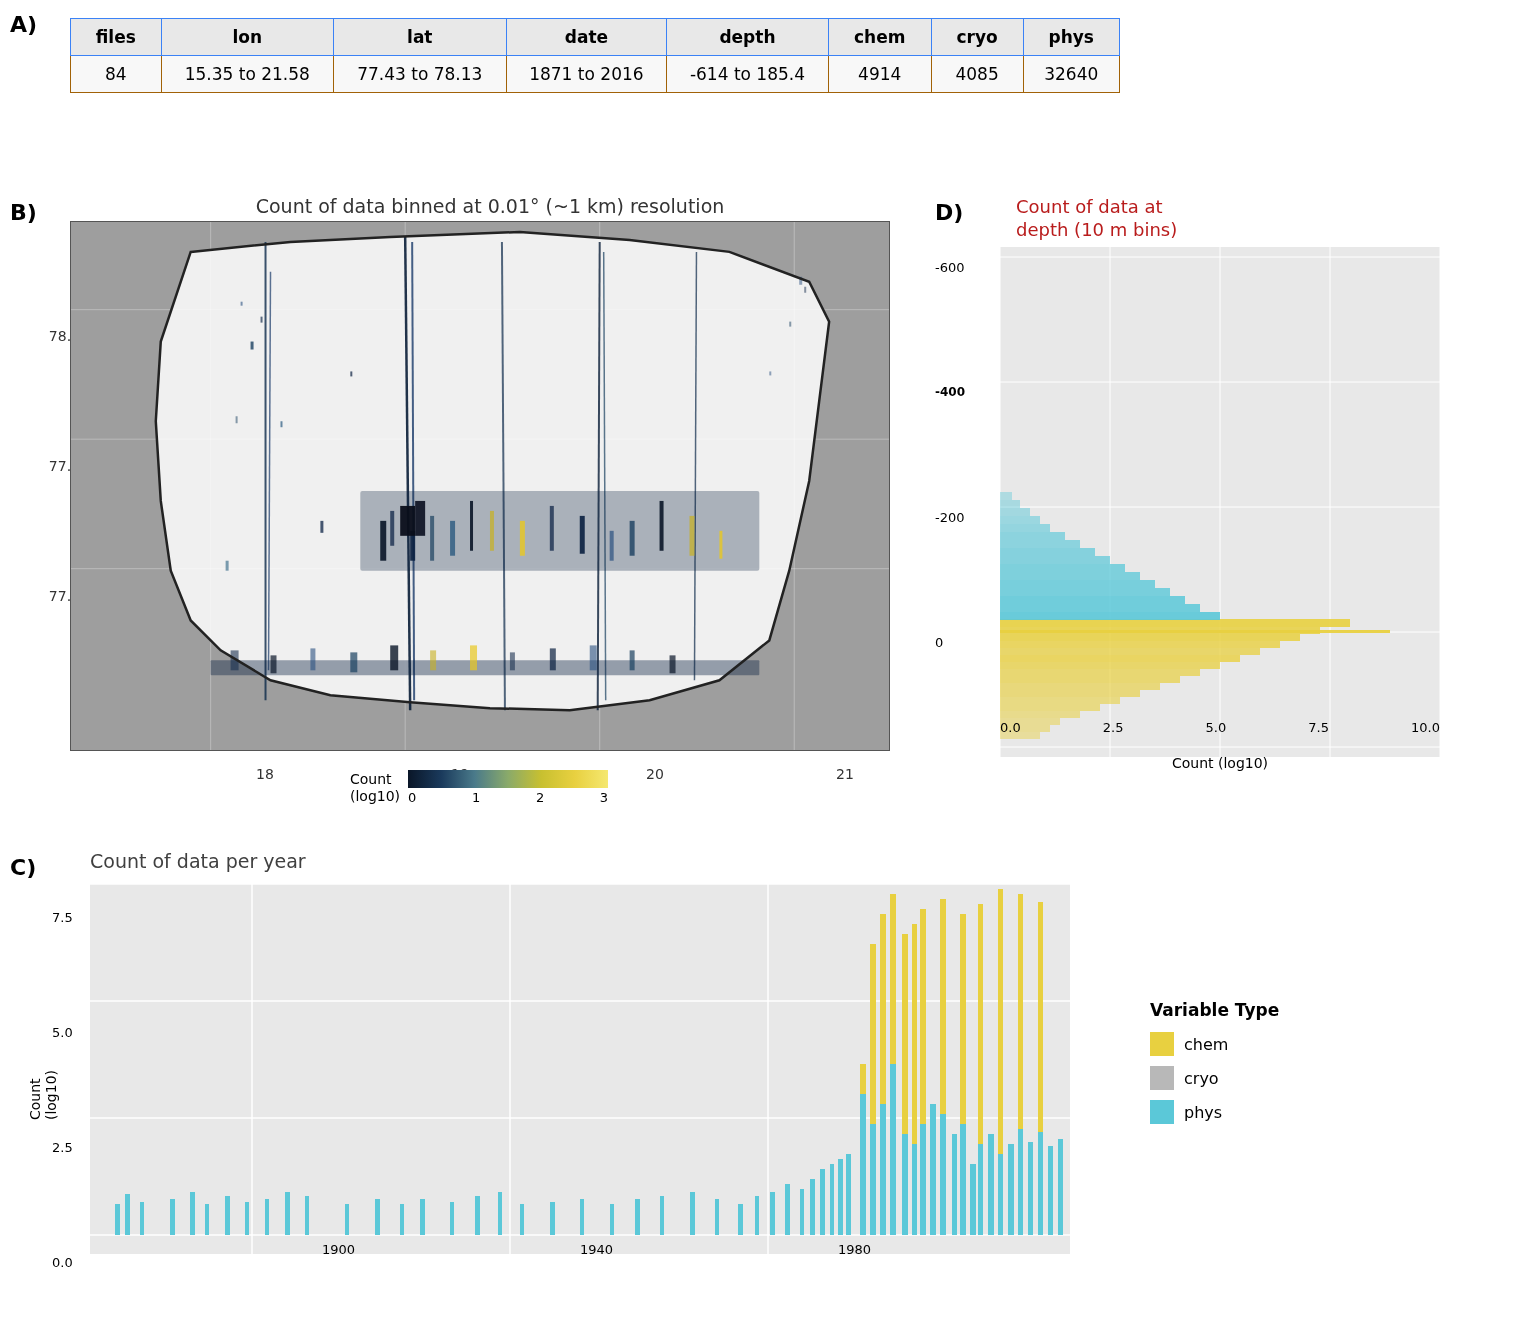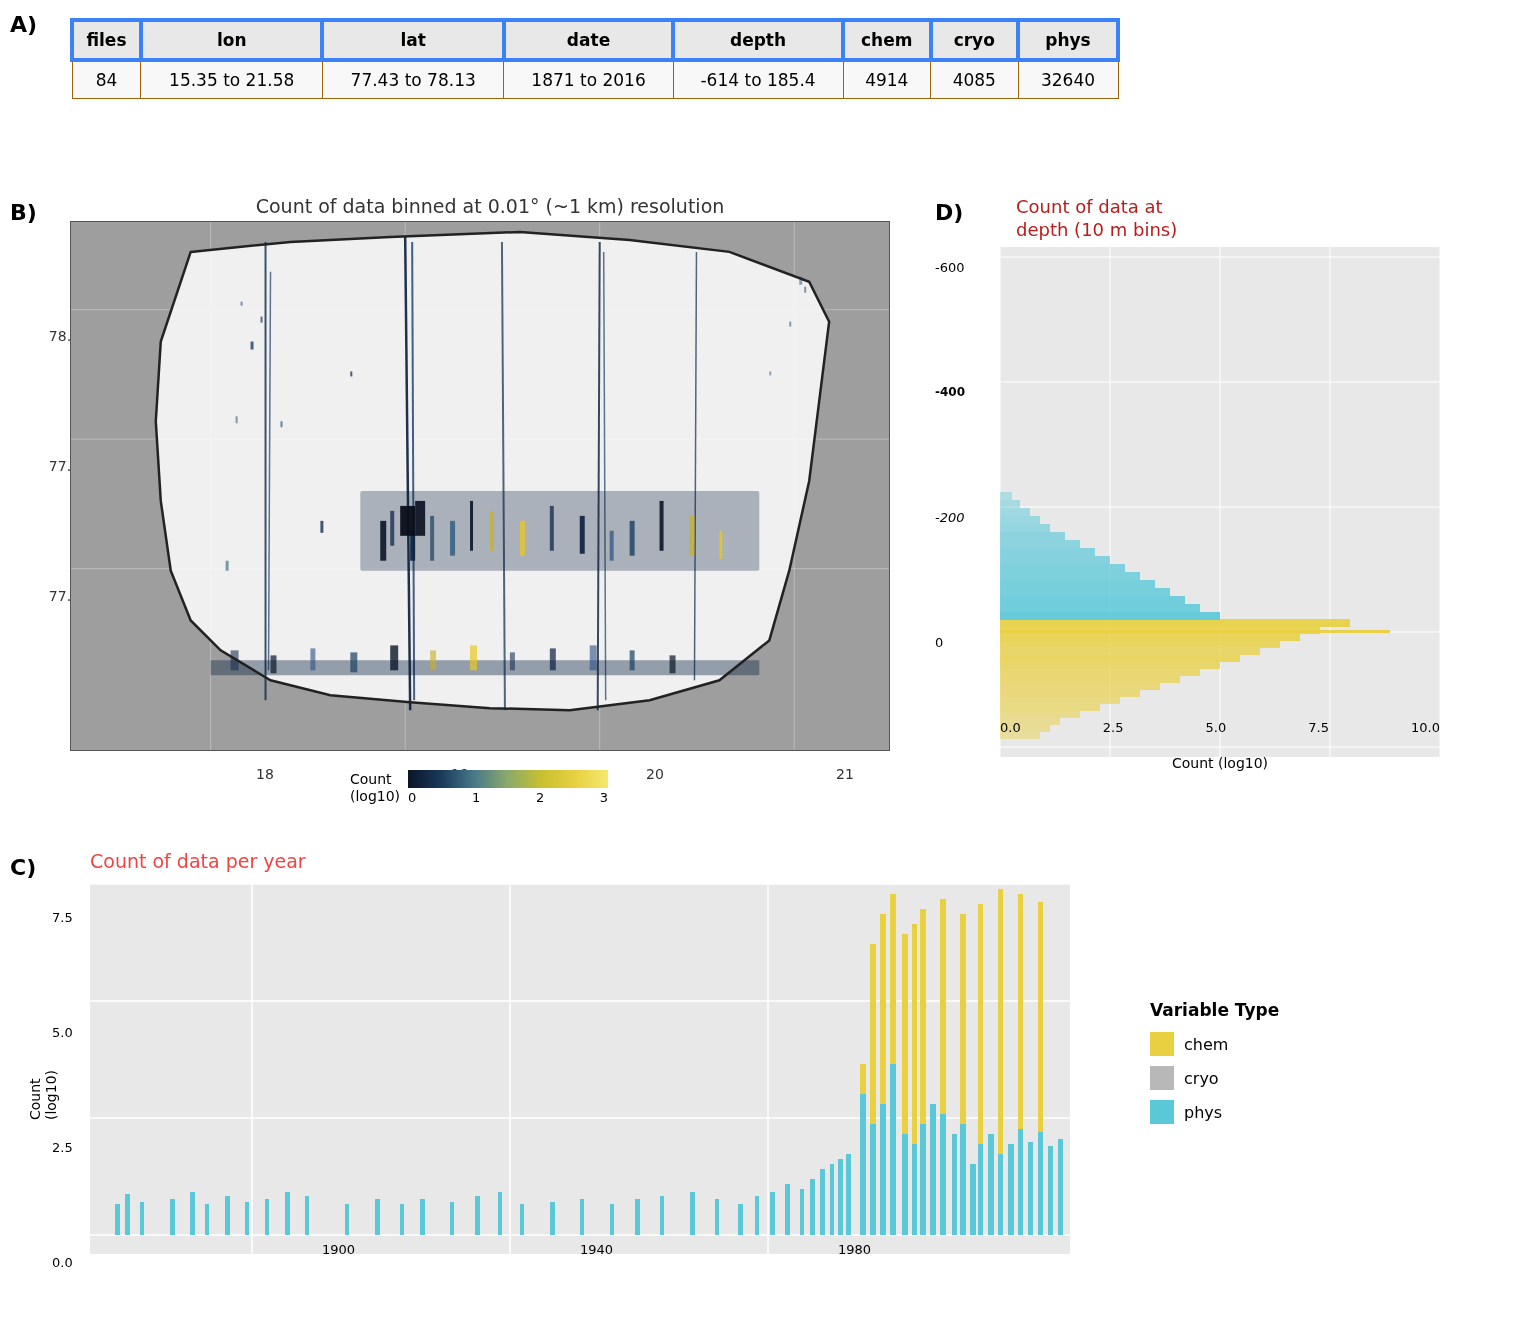--- a/index.html
+++ b/index.html
@@ -29,22 +29,22 @@
     table {
       border-collapse: collapse;
       margin-left: 60px;
       margin-top: 10px;
       width: 1050px;
       font-size: 17px;
     }
 
     table th {
       background: #e8e8e8;
-      border: 4px solid #3b82f6;
-      padding: 8px 8px;
+      border: 1px solid #3b82f6;
+      padding: 8px 21px;
       font-weight: bold;
       text-align: center;
     }
 
     table td {
       background: #f8f8f8;
       border: 1px solid #a16207;
       padding: 8px 16px;
       text-align: center;
     }
@@ -136,21 +136,21 @@
     #section-c {
       position: absolute;
       top: 850px;
       left: 10px;
       width: 1100px;
       height: 460px;
     }
 
     .year-chart-title {
       font-size: 19px;
-      color: #ef4444;
+      color: #404040;
       margin-left: 80px;
       margin-bottom: 12px;
     }
 
     .year-chart-area {
       position: relative;
       margin-left: 80px;
       width: 980px;
       height: 370px;
       background: #e8e8e8;
@@ -350,21 +350,21 @@
 <div class="section-label" style="top:200px;left:935px;">D)</div>
 <div id="section-d">
   <div class="depth-chart-title">
     <span>Count of data at</span><br>
     <span>depth (10 m bins)</span>
   </div>
 
   <div style="position:absolute;top:60px;left:5px;">
     <div style="position:absolute;top:5px;font-size:13px;">-600</div>
     <div style="position:absolute;top:130px;font-size:12px;font-weight:bold;">-400</div>
-    <div style="position:absolute;top:255px;font-size:13px;font-style:italic;">-200</div>
+    <div style="position:absolute;top:255px;font-size:13px;">-200</div>
     <div style="position:absolute;top:380px;font-size:13px;">0</div>
   </div>
 
   <div class="depth-chart-area" style="margin-top:5px;">
     <svg width="440" height="510">
       <rect width="440" height="510" fill="#e8e8e8"></rect>
 
       <line x1="0" y1="10" x2="440" y2="10" stroke="white" stroke-width="1"></line>
       <line x1="0" y1="135" x2="440" y2="135" stroke="white" stroke-width="1"></line>
       <line x1="0" y1="260" x2="440" y2="260" stroke="white" stroke-width="1"></line>

